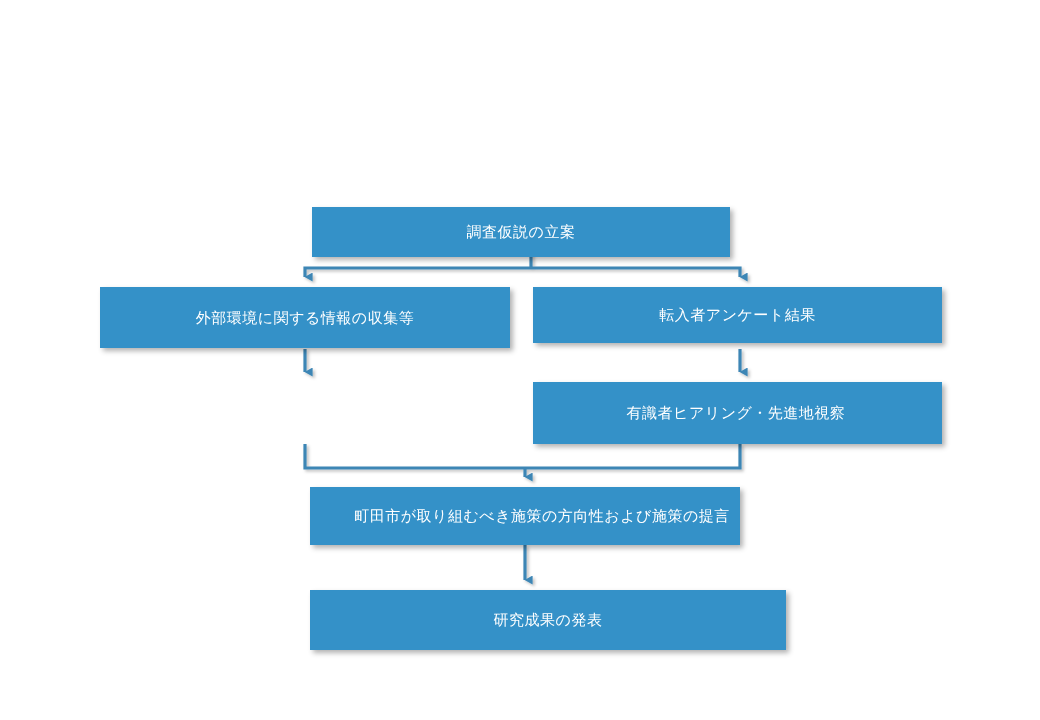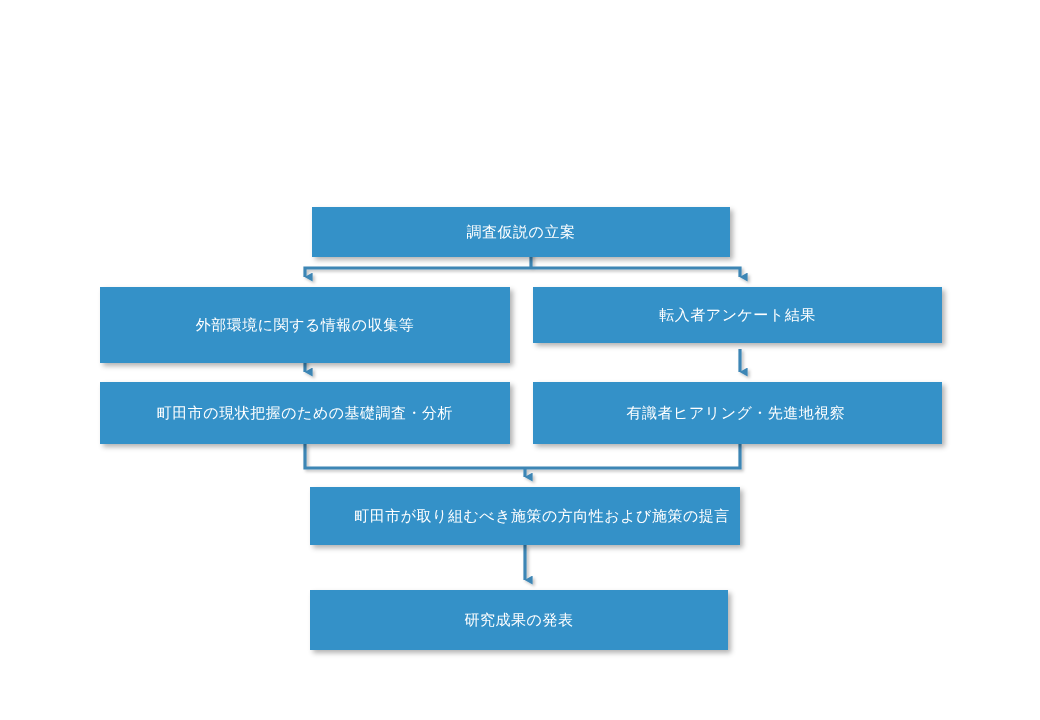--- a/index.html
+++ b/index.html
@@ -75,37 +75,34 @@
       <path d="M 525 468 L 525 477" marker-end="url(#arrowhead)"></path>
 
       <path d="M 525 545 L 525 580" marker-end="url(#arrowhead)"></path>
     </g>
   </svg>
 
   <div class="node" style="left:312px; top:186px; width:418px; height:50px;margin-top:21px;">
     <span>調査仮説の立案</span>
   </div>
 
-  <div class="node" style="left:100px; top:287px; width:410px; height:76px;">
+  <div class="node" style="left:100px; top:287px; width:410px; height:61px;">
     <span>外部環境に関する情報の収集等</span>
   </div>
 
   <div class="node" style="left:533px; top:287px; width:409px; height:56px;">
     <span>転入者アンケート結果</span>
   </div>
 
-  <div class="node" style="left:100px; top:382px; width:410px; height:62px;">
-    <span>町田市の現状把握のための基礎調査・分析</span>
-  </div>
 
   <div class="node" style="left:533px; top:382px; width:409px; height:62px;padding-left:7px;">
     <span>有識者ヒアリング・先進地視察</span>
   </div>
 
   <div class="node" style="left:310px; top:487px; width:430px; height:58px;padding-left:44px;">
     <span>町田市が取り組むべき施策の方向性および施策の提言</span>
   </div>
 
-  <div class="node" style="left:310px; top:590px; width:418px; height:60px;">
+  <div class="node" style="left:310px; top:590px; width:476px; height:60px;">
     <span>研究成果の発表</span>
   </div>
 
 </div>
 
 </body></html>

